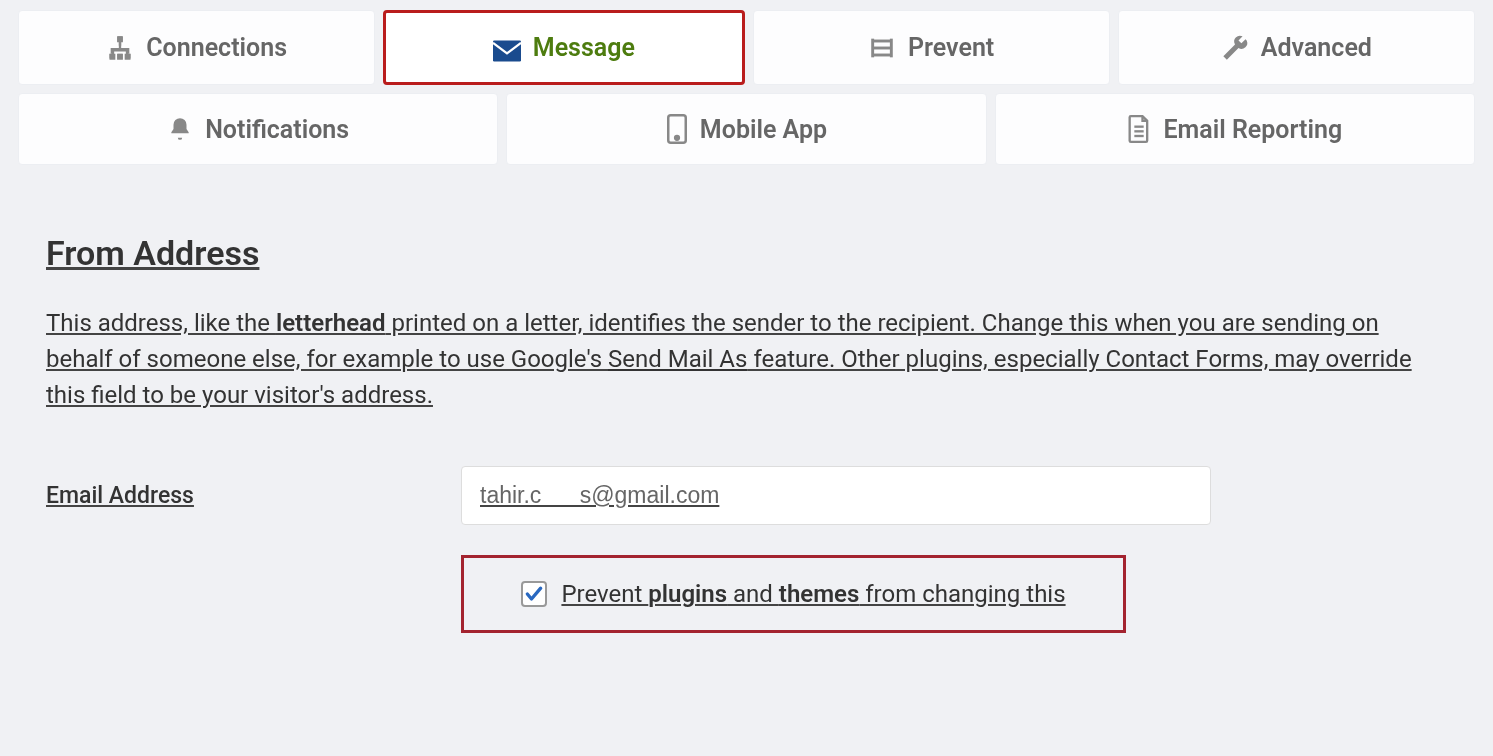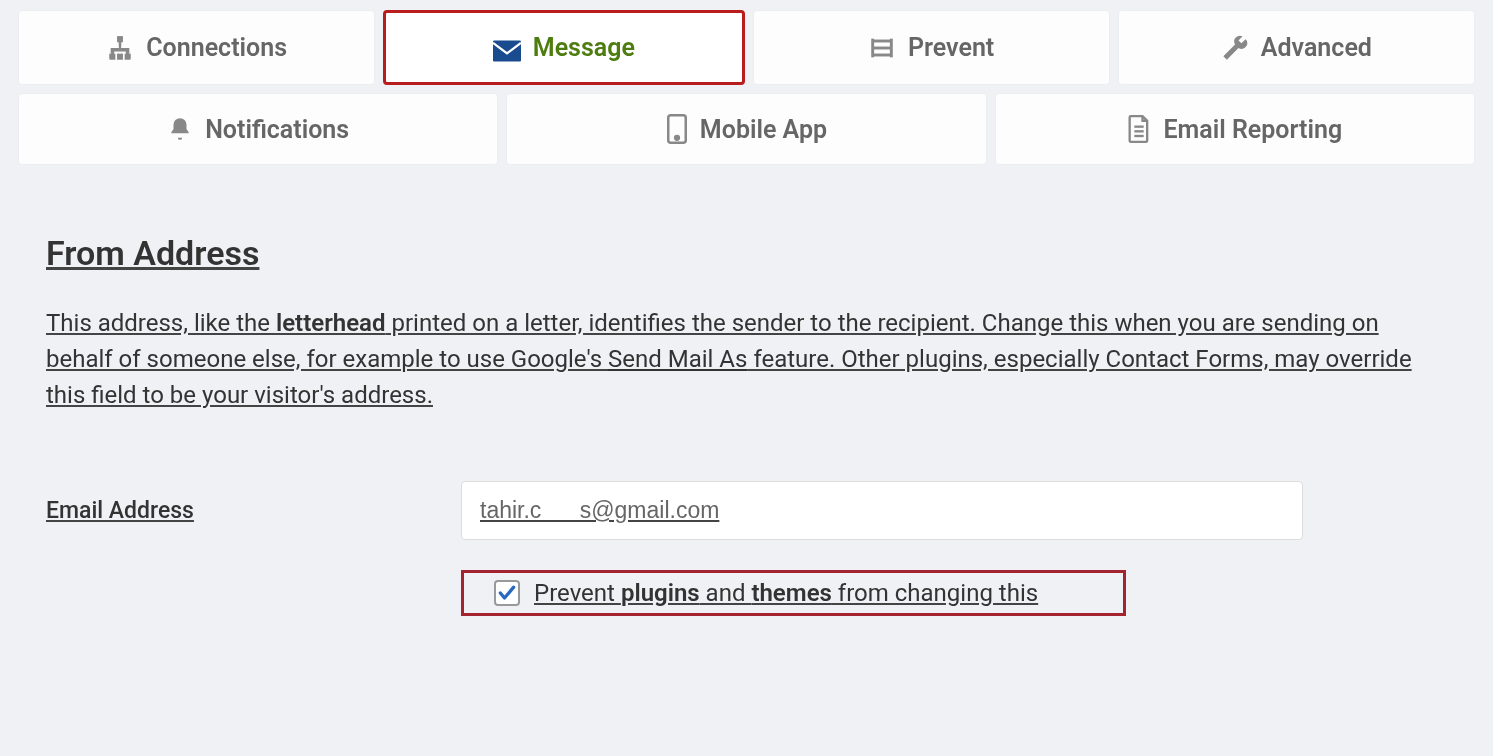--- a/index.html
+++ b/index.html
@@ -54,58 +54,59 @@
     h2 {
       font-size: 34px;
       font-weight: 600;
       color: #333;
       margin-bottom: 32px;
     }
     .description {
       font-size: 24px;
       line-height: 1.5;
       color: #333;
-      margin-bottom: 68px;
+      margin-bottom: 53px;
     }
     .description strong {
       font-weight: 600;
     }
     .description a {
       color: #333;
       text-decoration: underline;
     }
     .form-row {
       display: flex;
       align-items: center;
       margin-bottom: 30px;
     }
     .form-label {
       width: 415px;
       font-size: 23px;
       color: #333;
       font-weight: 500;
     }
     .form-input {
-      width: 842px;
+      width: 750px;
       padding: 15px 18px;
       font-size: 23px;
       border: 1px solid #ddd;
       border-radius: 4px;
       background: #fff;
       color: #666;
     }
     .checkbox-row {
       margin-left: 415px;
       margin-bottom: 45px;
-      padding: 6px 30px;
+      padding: 22px 30px;
       border: 3px solid #a3232f;
       width: 665px;
       display: flex;
       align-items: center;
       gap: 14px;
+      justify-content: center;
     }
     .checkbox-box {
       width: 26px;
       height: 26px;
       border: 2px solid #999;
       border-radius: 4px;
       background: #fff;
       display: flex;
       align-items: center;
       justify-content: center;

